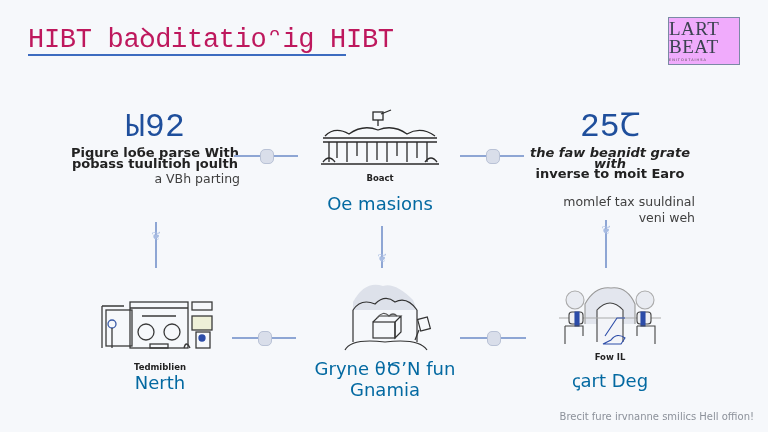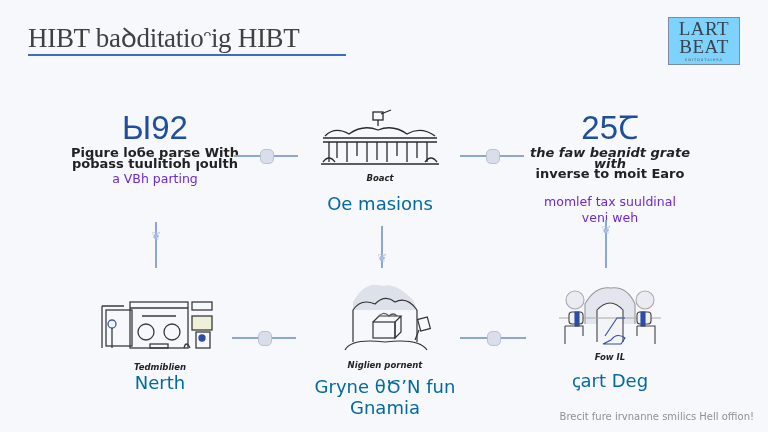--- a/index.html
+++ b/index.html
@@ -4,51 +4,51 @@
 <style>
   html, body { margin:0; padding:0; }
   body {
     width:768px; height:432px; overflow:hidden; position:relative;
     background:#f6f8fb;
     font-family:"DejaVu Sans", sans-serif;
     color:#1c1c1c;
   }
   .title {
     position:absolute; left:28px; top:18px;
-    font-family:Liberation Serif, serif;
-    font-size:27px; letter-spacing:-0.3px; color:#404040;
+    font-family:Liberation Mono, monospace;
+    font-size:27px; letter-spacing:-0.3px; color:#be185d;
   }
   .title-rule {
     position:absolute; left:28px; top:54px; width:318px; height:2px;
     background:#3d6cc0;
   }
   .logo {
     position:absolute; left:668px; top:17px; width:70px; height:46px;
-    border:1.5px solid #7b8aa5; background:#7dd3fc;
-    text-align:center;
+    border:1.5px solid #7b8aa5; background:#f0abfc;
+    text-align:left;
   }
   .logo .l1, .logo .l2 {
     font-family:"Liberation Serif", serif; font-size:19px; line-height:18px;
     color:#3b4250; letter-spacing:0.5px;
   }
   .logo .l1 { margin-top:2px; }
   .logo .sub { font-size:3.5px; color:#555; letter-spacing:1px; margin-top:2px; }
 
   .node { position:absolute; text-align:center; }
   .big-num {
-    font-family:Liberation Sans, sans-serif;
+    font-family:Liberation Mono, monospace;
     font-size:33px; color:#1f4f9c; line-height:36px;
   }
   .small-bold {
     font-size:13px; font-weight:bold; color:#222; line-height:10.5px;
   }
   .blue-text {
-    font-size:12.5px; color:#6d28d9; line-height:16px;
+    font-size:12.5px; color:#404040; line-height:16px;text-align:right;
   }
-  .caption-bold { font-size:8.5px; font-weight:bold; color:#222;font-style:italic; }
+  .caption-bold { font-size:8.5px; font-weight:bold; color:#222; }
   .caption-blue { font-size:18px; color:#0369a1; margin-top:4px; }
 
   .hconn { position:absolute; height:2px; background:#8ea6d4; }
   .hconn .knob {
     position:absolute; left:50%; top:-6px; width:12px; height:13px;
     margin-left:-6px; border-radius:5px;
     background:#d9deea; border:1px solid #b9c2d6;
   }
   .vconn { position:absolute; width:2px; background:#8ea6d4; }
   .vconn .leaf {
@@ -154,21 +154,20 @@
       <path d="M18 30 Q26 18 40 24 Q50 14 60 22 Q72 16 82 30"></path>
       <path d="M18 30 V62 M82 30 V62"></path>
       <path d="M10 70 Q16 58 50 62 Q84 58 92 70"></path>
       <rect x="38" y="42" width="22" height="16"></rect>
       <path d="M38 42 L44 36 H66 L60 42 M60 42 V58 L66 52 V36"></path>
       <path d="M42 38 Q48 30 54 36 Q58 32 62 36" stroke="#555"></path>
       <rect x="84" y="38" width="10" height="12" transform="rotate(-15 89 44)"></rect>
       <path d="M84 50 L80 60"></path>
     </svg>
   </div>
-  <div class="caption-bold" style="margin-top:8px;">Niglien pornent</div>
   <div class="caption-blue" style="margin-top:6px;">Gryne θԾ’N fun Gnamia</div>
 </div>
 
 <div class="node" style="left:525px; top:282px; width:170px;">
   <div style="width:110px; height:70px; margin:0 auto;">
     <svg width="110" height="70" viewBox="0 0 110 70" fill="none" stroke="#444" stroke-width="1.1">
       <path d="M30 42 V22 Q40 4 56 6 Q72 4 80 22 V42" fill="#e3e6ee" stroke="#999"></path>
       <path d="M42 60 V28 Q55 14 68 28 V60" fill="#f3f4f8"></path>
       <circle cx="20" cy="18" r="9" fill="#e9ecf2" stroke="#aaa"></circle>
       <circle cx="90" cy="18" r="9" fill="#e9ecf2" stroke="#aaa"></circle>

